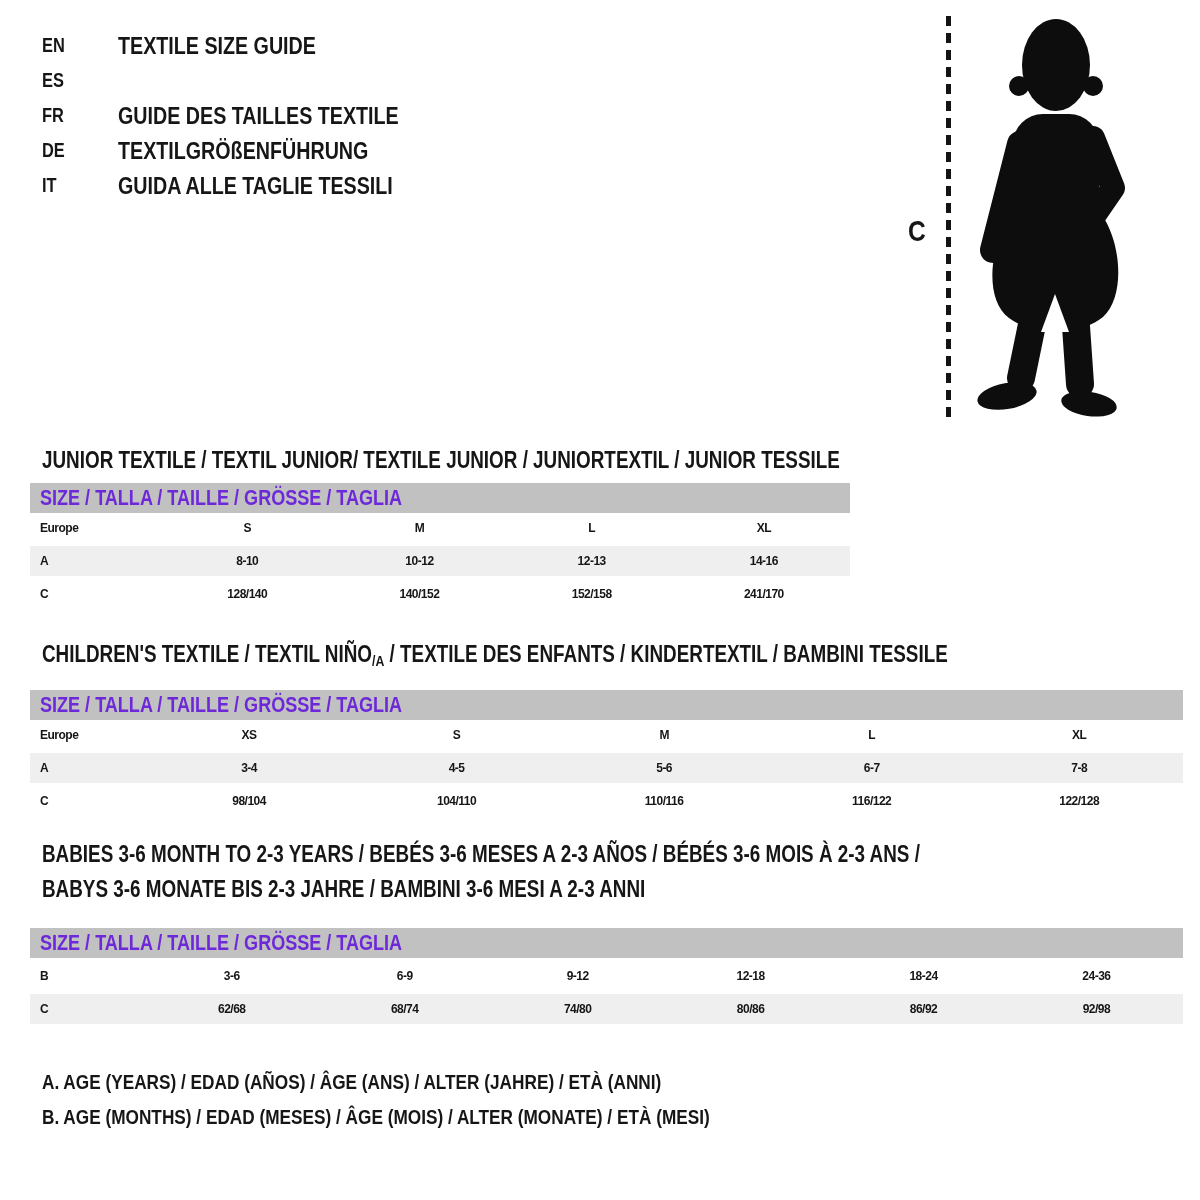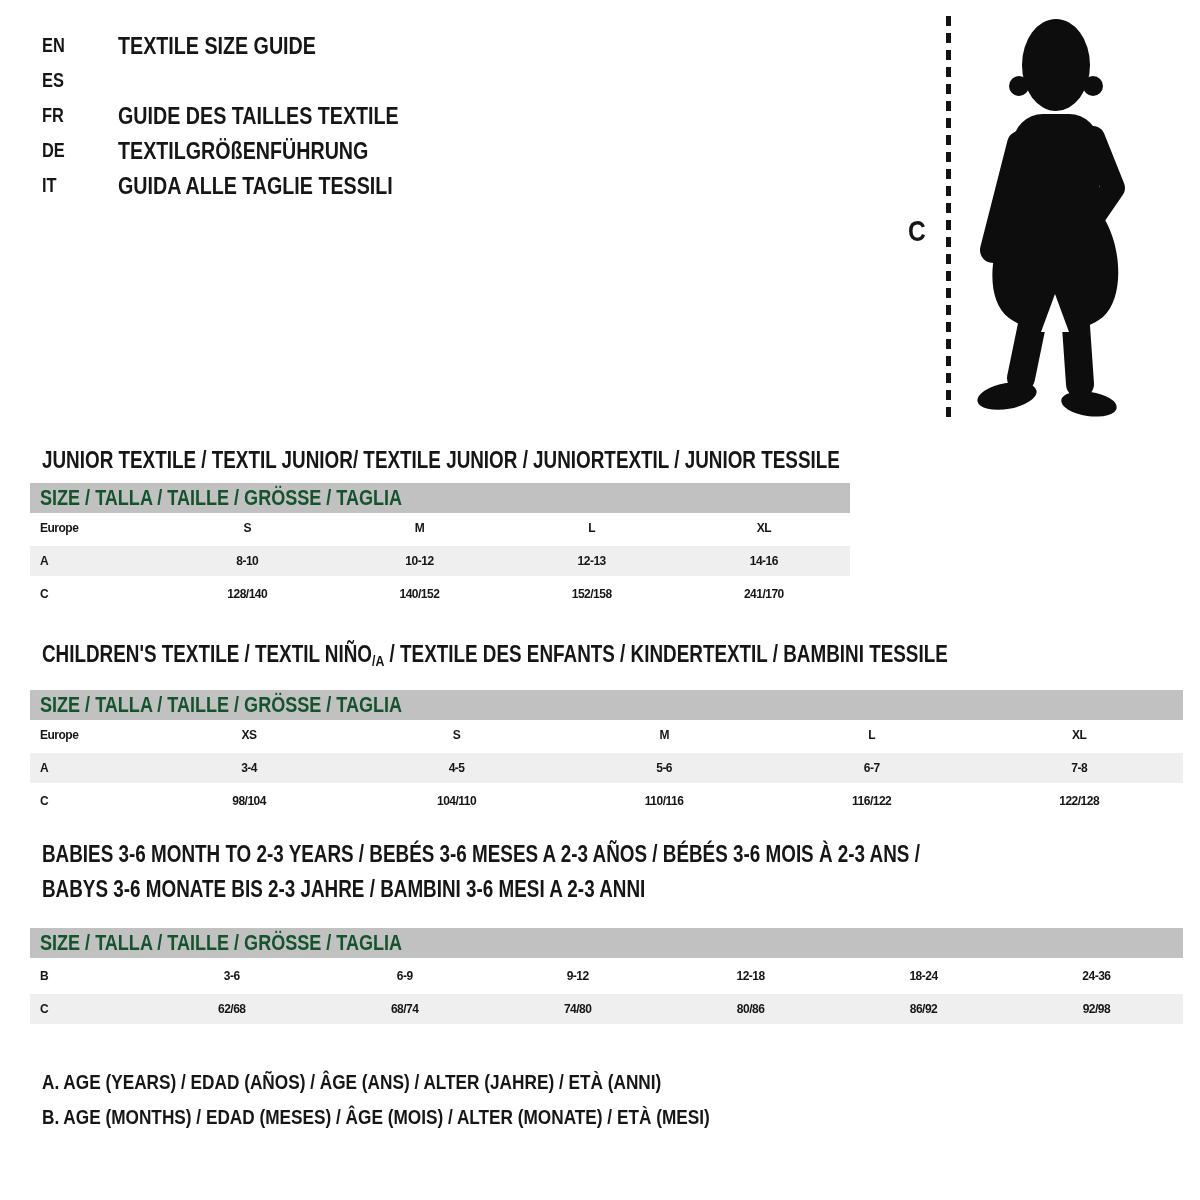--- a/index.html
+++ b/index.html
@@ -35,21 +35,21 @@
   .sec-title { font-size:23px; }
   .title-sub { font-size:15px; vertical-align:-4px; }
 
   
   .size-table { left:30px; }
   .t-narrow { width:820px; }
   .t-wide { width:1153px; }
   .thead {
     height:30px; line-height:30px; background:#c1c1c1;
     padding-left:10px; box-sizing:border-box;
-    font-size:22px; color:#14532d;
+    font-size:22px; color:#6d28d9;
   }
   .trow {
     display:grid; height:30px; line-height:30px;
     margin-top:3px; font-size:12px;
   }
   .trow.stripe { background:#efefef; }
   .cols5 { grid-template-columns:16% 21% 21% 21% 21%; }
   .cols6 { grid-template-columns:10% 18% 18% 18% 18% 18%; }
   .cols7 { grid-template-columns:10% 15% 15% 15% 15% 15% 15%; }
   .cell { text-align:center; letter-spacing:-0.5px; }

